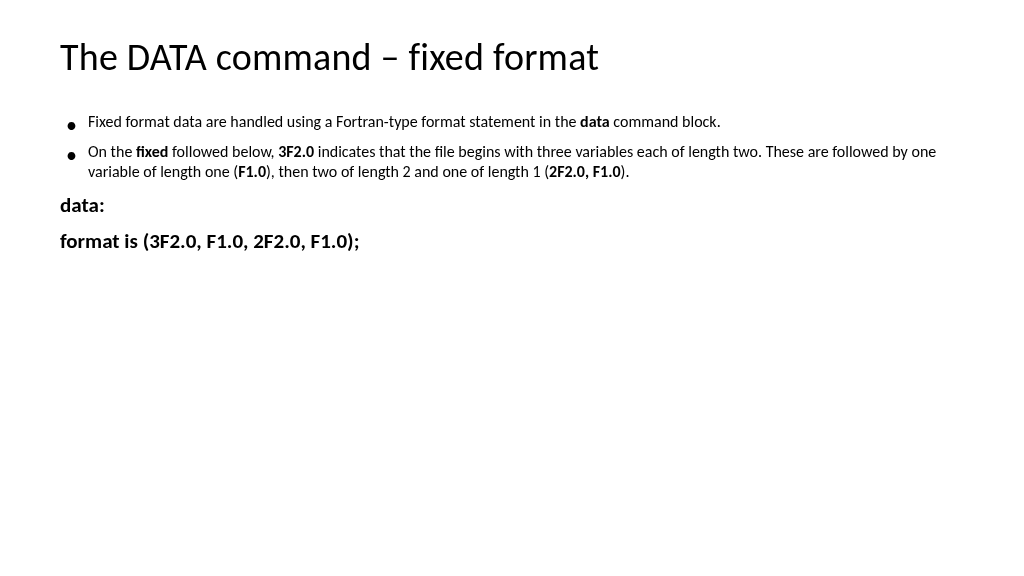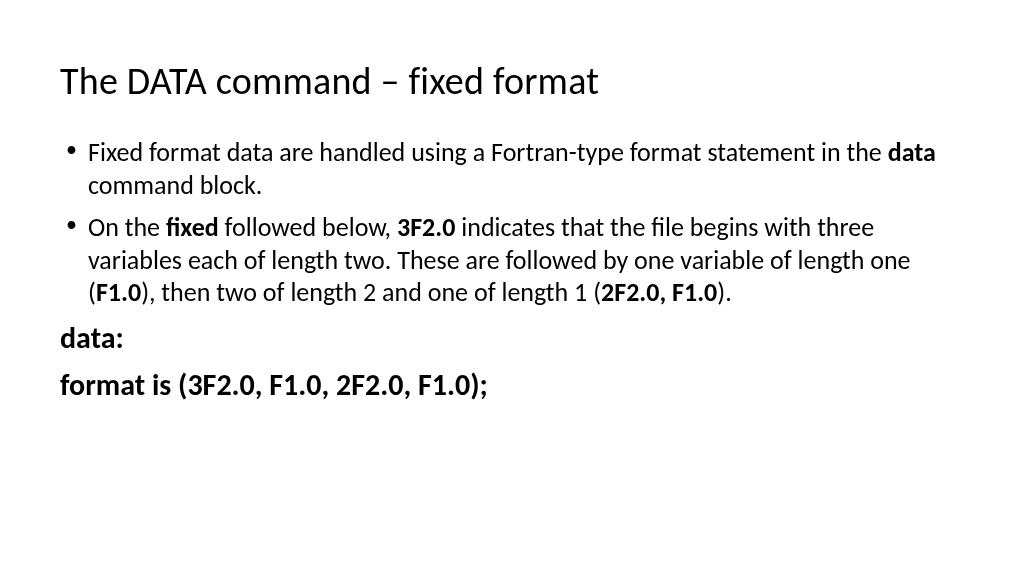--- a/index.html
+++ b/index.html
@@ -1,23 +1,23 @@
 <!DOCTYPE html>
 <html><head>
 <meta charset="utf-8">
 <style>
   * { margin: 0; padding: 0; box-sizing: border-box; }
   html, body { width: 1024px; height: 576px; background: #fff; font-family: Calibri, "Segoe UI", Arial, sans-serif; color: #000; }
-  .slide { width: 1024px; height: 409px; padding: 34px 60px 40px 60px; margin-top: 24px; }
+  .slide { width: 1024px; height: 409px; padding: 34px 60px 40px 60px; }
   .title { font-size: 38px; font-weight: 400; color: #000; margin-bottom: 32px; letter-spacing: 0.2px; }
   .bullets { list-style: none; }
-  .bullets > li { position: relative; padding-left: 28px; font-size: 26px; line-height: 1.25; margin-bottom: 10px; }
+  .bullets > li { position: relative; padding-left: 28px; font-size: 16px; line-height: 1.25; margin-bottom: 10px; }
   .bullets > li::before { content: "•"; position: absolute; left: 6px; top: 0; font-size: 22px; }
   .code-lines { margin-top: 2px; }
-  .code-lines > div { font-size: 30px; font-weight: 700; line-height: 1.25; margin-bottom: 10px; padding-left: 0; }
+  .code-lines > div { font-size: 21px; font-weight: 700; line-height: 1.25; margin-bottom: 10px; padding-left: 0; }
   .b { font-weight: 700; }
 </style>
 </head>
 <body>
 
 <div class="slide">
   <h1 class="title">The DATA command – fixed format</h1>
 
   <ul class="bullets">
 

